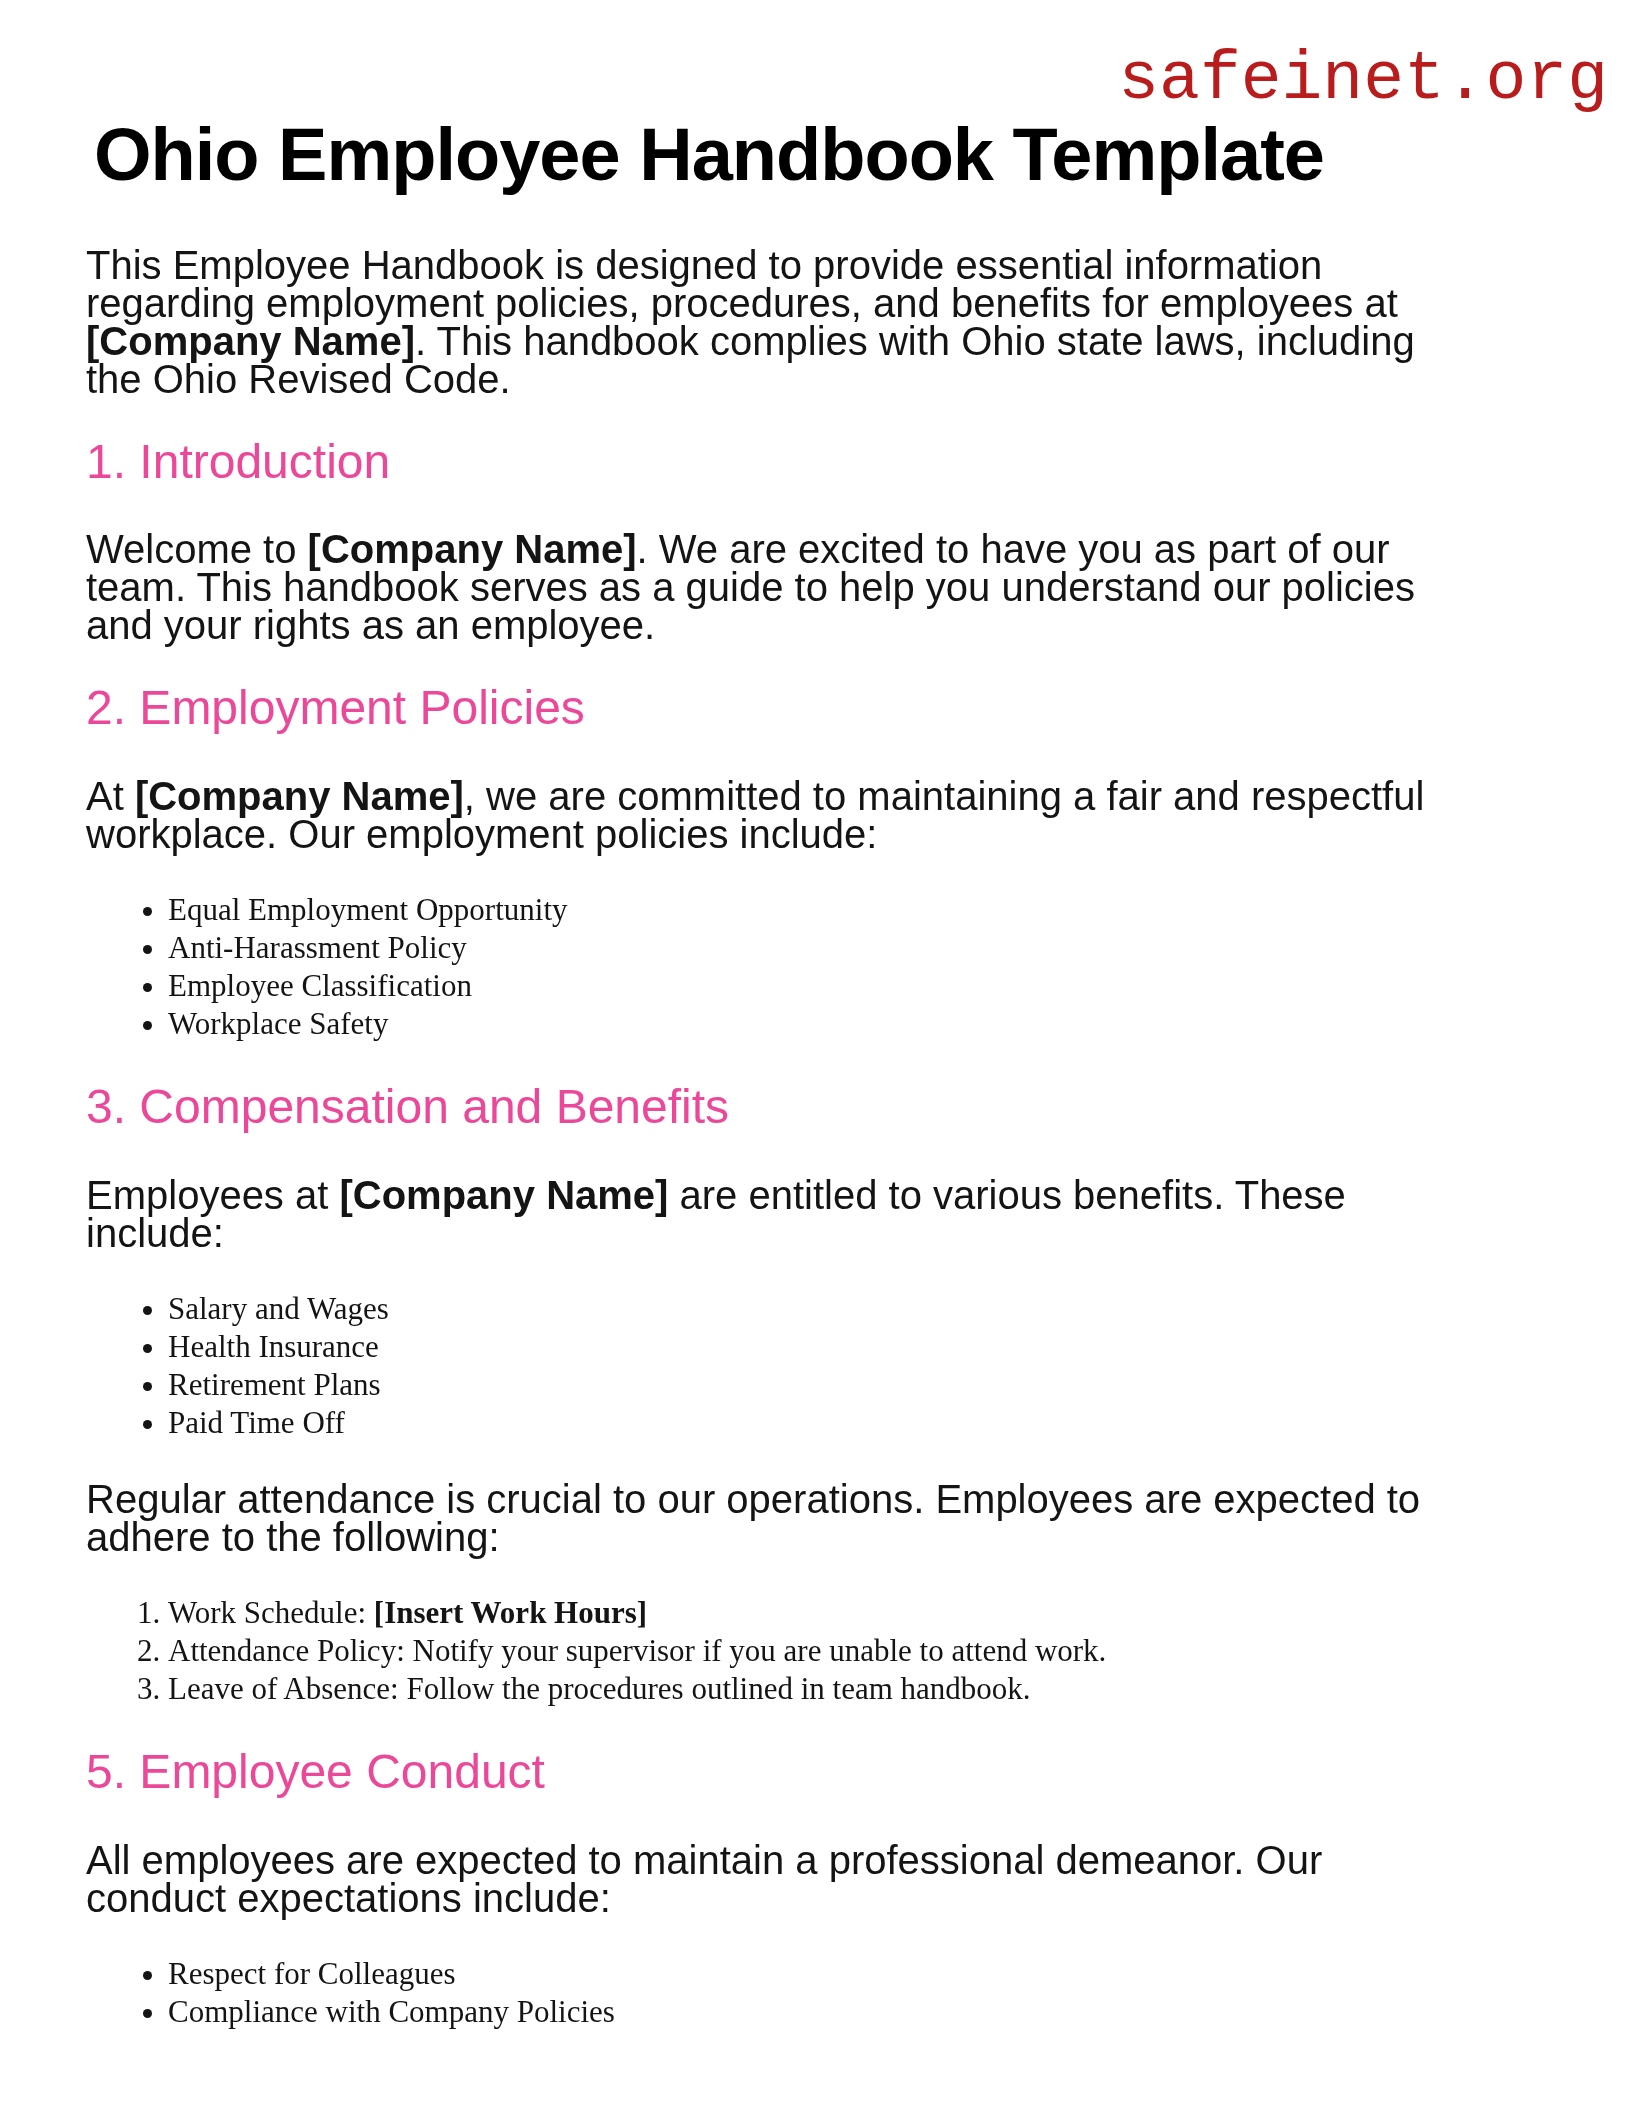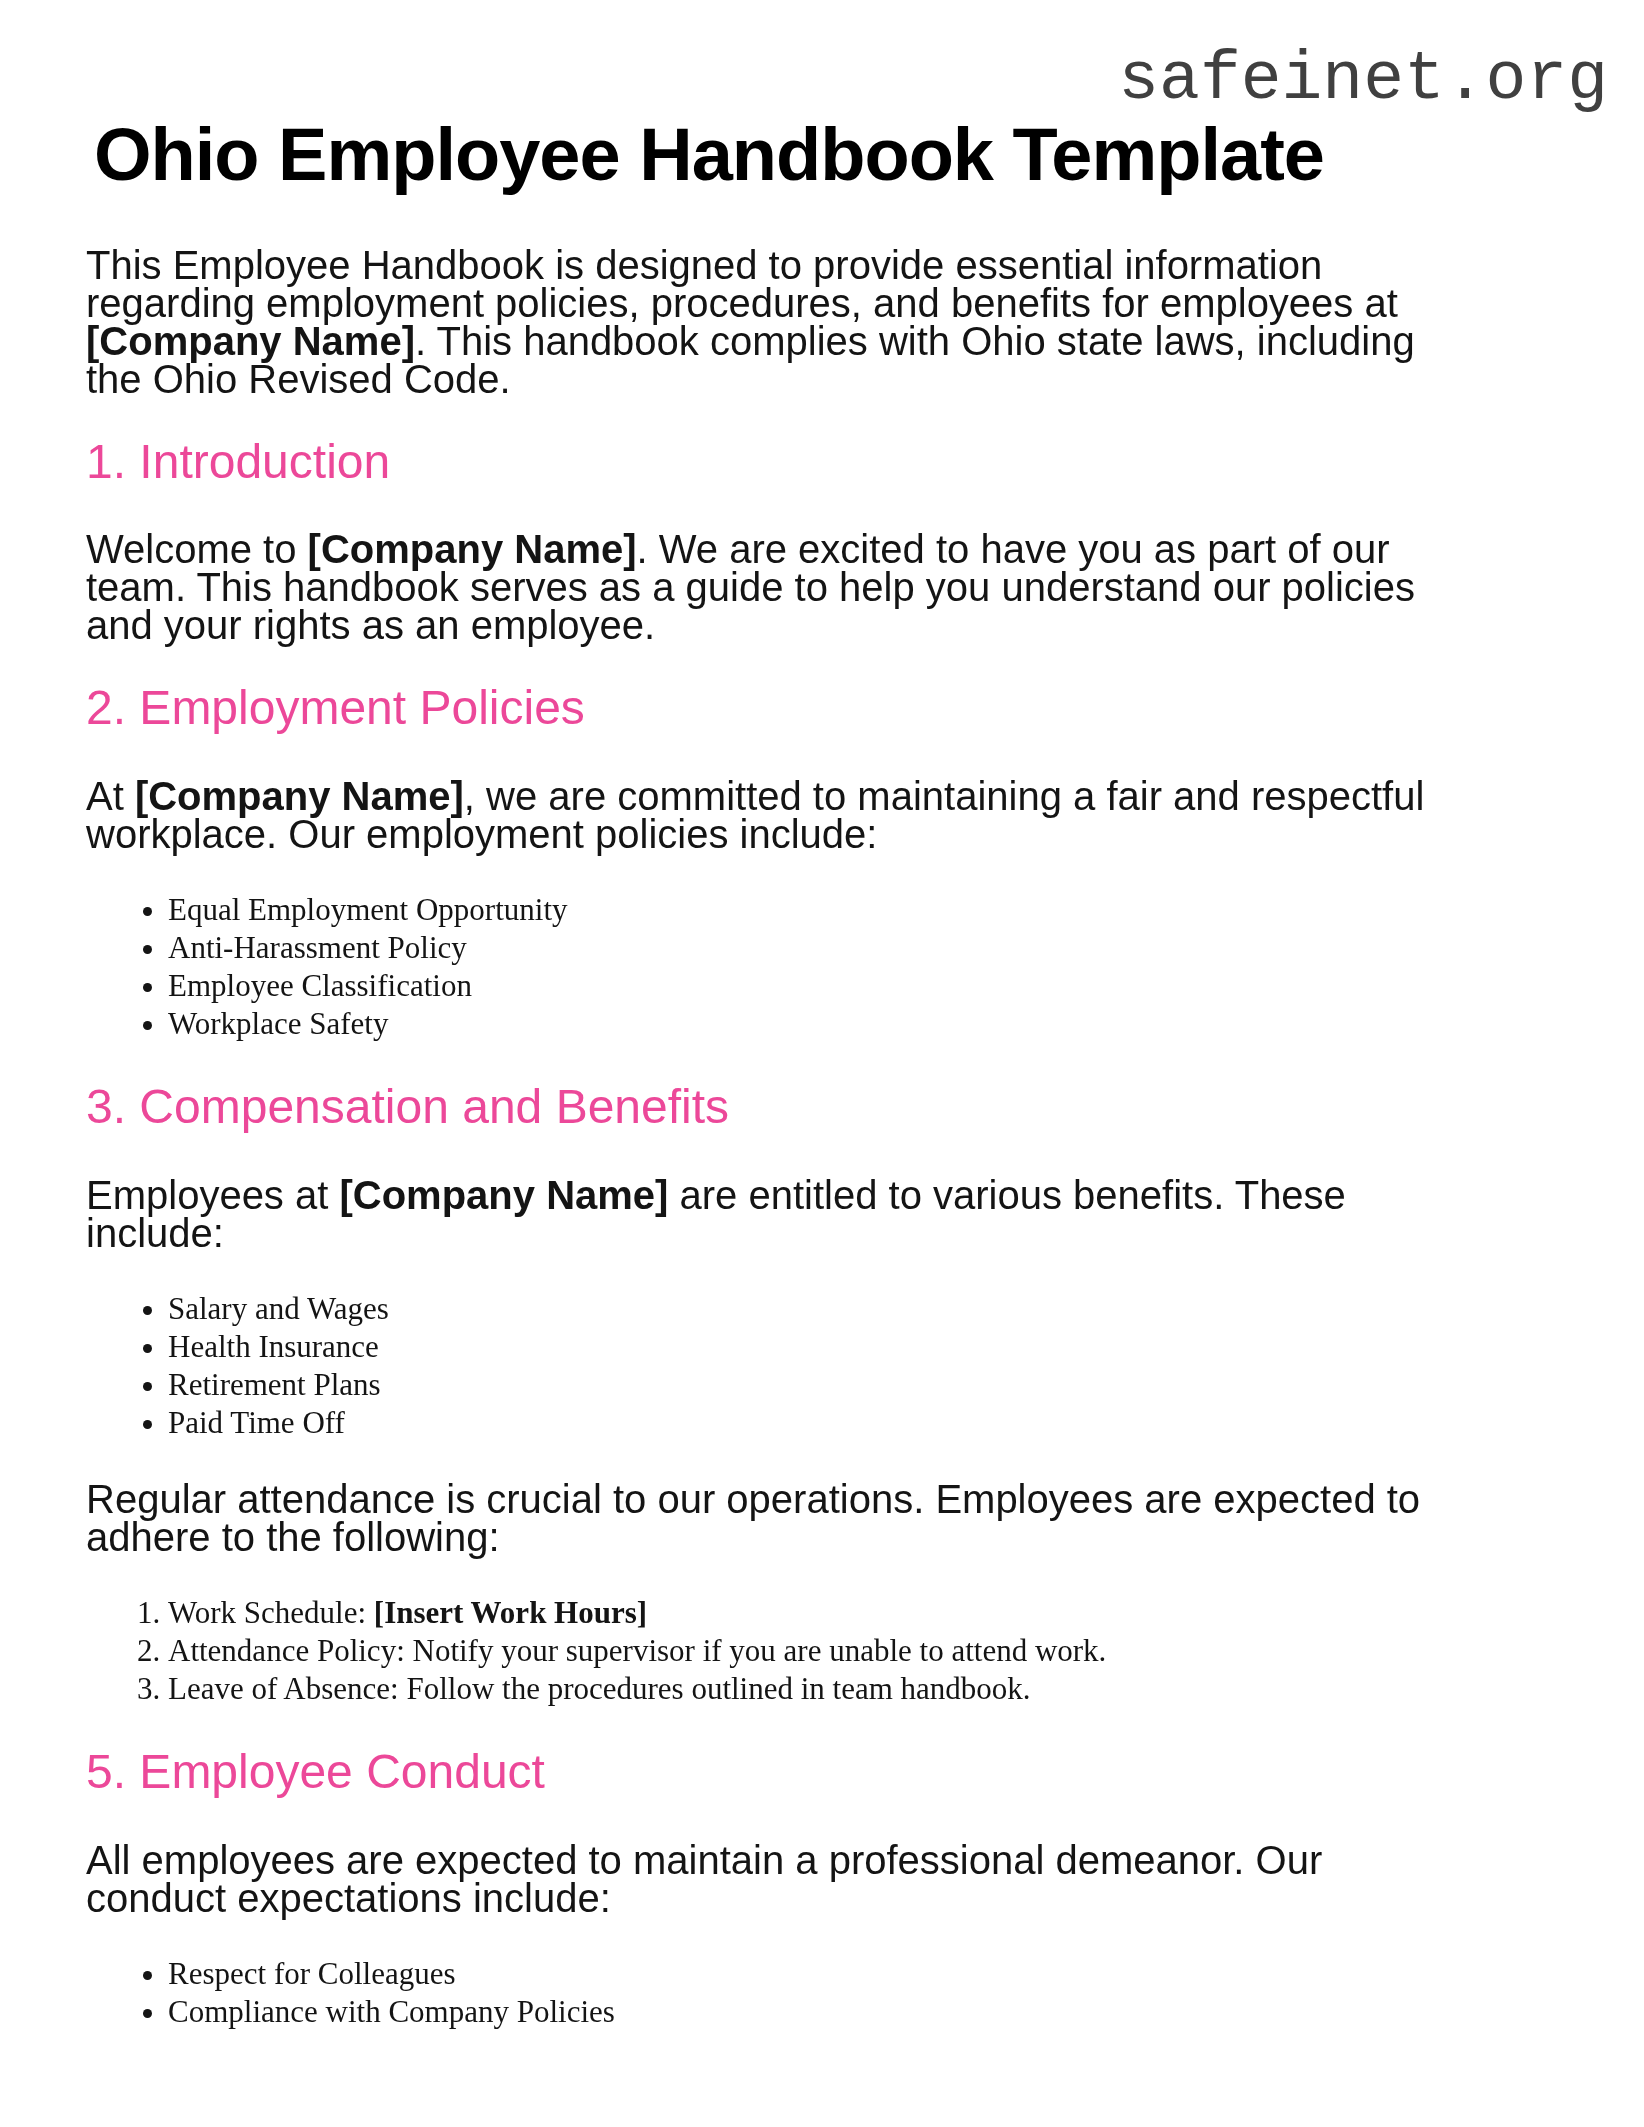--- a/index.html
+++ b/index.html
@@ -18,21 +18,21 @@
     height: 100%;
     padding: 30px 86px 0 86px;
   }
   .watermark {
     position: absolute;
     top: 46px;
     right: 36px;
     font-family: "Liberation Mono", "DejaVu Sans Mono", monospace;
     font-size: 68px;
     line-height: 1;
-    color: #404040;
+    color: #b91c1c;
     white-space: nowrap;
   }
   h1.doc-title {
     margin: 86px 0 52px 8px;
     font-size: 74px;
     line-height: 1.05;
     font-weight: 700;
     letter-spacing: -1px;
     color: #000000;
   }

